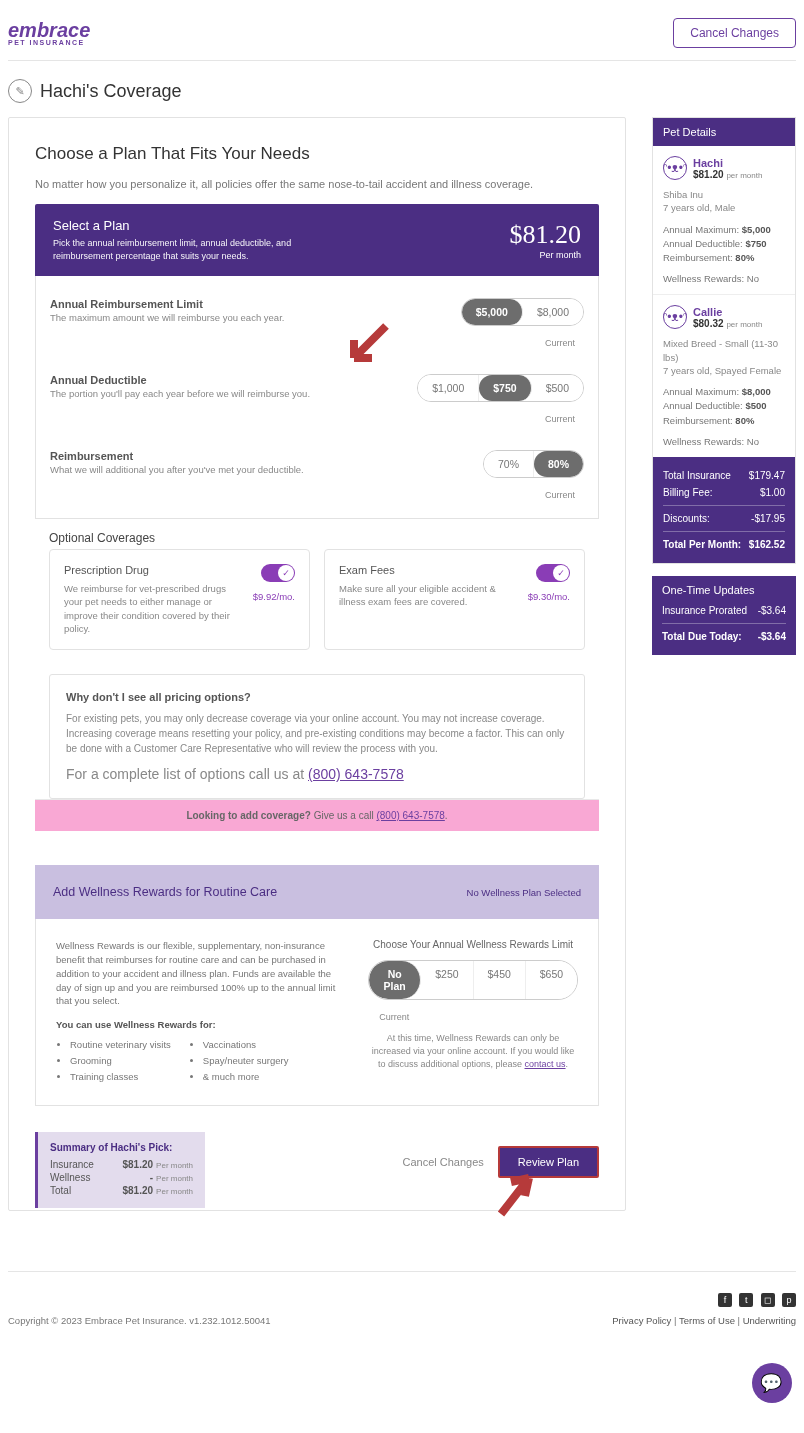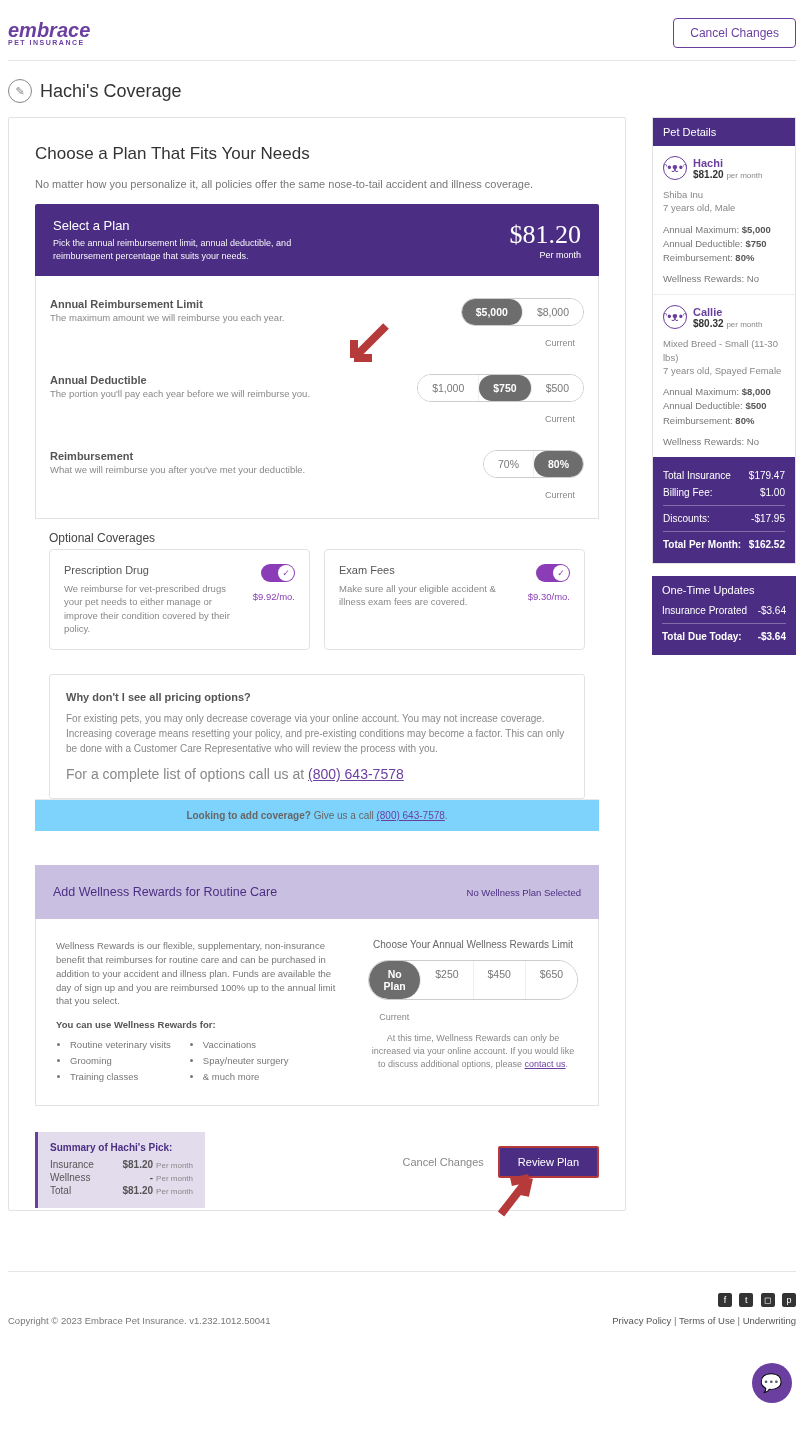--- a/index.html
+++ b/index.html
@@ -43,21 +43,21 @@
 .cov-desc { font-size: 9.5px; color: #888; line-height: 1.4; }
 .cov-right { text-align: right; min-width: 48px; }
 .toggle { width: 34px; height: 18px; background: #8a3db6; border-radius: 999px; position: relative; display: inline-block; }
 .toggle::after { content:'✓'; position:absolute; right:1px; top:1px; width:16px; height:16px; background:#fff; border-radius:50%; font-size:9px; color:#8a3db6; text-align:center; line-height:16px; }
 .cov-price { font-size: 9.5px; color: #8a3db6; margin-top: 6px; }
 .info-box { border: 1px solid #e2e2e2; background:#fff; border-radius: 3px; padding: 16px; margin: 10px 14px 0; }
 .info-title { font-size: 11px; color: #555; font-weight: 600; margin-bottom: 8px; }
 .info-text { font-size: 10px; color: #888; line-height: 1.5; margin-bottom: 10px; }
 .info-phone { font-size: 14px; color: #888; }
 .info-phone a, .add-cov-bar a, .wellness-note a { color: #6b3fa0; text-decoration: underline; }
-.add-cov-bar { background: #7dd3fc; text-align: center; padding: 10px; font-size: 10px; color: #666; margin-top:0; border-top: 1px solid #e8e8e8;}
+.add-cov-bar { background: #f9a8d4; text-align: center; padding: 10px; font-size: 10px; color: #666; margin-top:0; border-top: 1px solid #e8e8e8;}
 .wellness-header { background: #c9bfe0; padding: 20px 18px; display:flex; justify-content:space-between; align-items:center; margin-top: 34px; }
 .wellness-header-title { color: #4b2e83; font-size: 12.5px; }
 .wellness-header-status { color: #4b2e83; font-size: 9.5px; }
 .wellness-body { border: 1px solid #e2e2e2; border-top:none; padding: 20px; display:flex; gap: 24px; }
 .wellness-left { flex: 1; font-size: 9.5px; color: #777; line-height: 1.45; }
 .wellness-left p { margin-bottom: 10px; }
 .wellness-uses-title { font-size: 9.5px; color:#555; font-weight:600; margin-bottom: 6px; margin-top: 4px; }
 .wellness-cols { display:flex; gap: 18px; }
 .wellness-cols ul { list-style: disc; padding-left: 14px; font-size: 9.5px; color: #777;}
 .wellness-cols li { margin-bottom: 2px; }
@@ -161,21 +161,21 @@
             <div class="current-wrap">
                 <div style="flex:2"></div>
                 <div class="current-label" style="width:48px;">Current</div>
               </div>
           </div>
         </div>
 
         <div class="opt-row" style="padding-bottom:8px;gap:24px;">
           <div class="opt-label">
             <div class="opt-label-title">Reimbursement</div>
-            <div class="opt-label-sub">What we will reimburse you after you've met your deductible.</div>
+            <div class="opt-label-sub">What we will additional you after you've met your deductible.</div>
           </div>
           <div class="pill-wrap">
             <div class="pill-group">
               <div class="pill">70%</div>
               <div class="pill selected">80%</div>
             </div>
             <div class="current-wrap">
                 <div style="flex:1"></div>
                 <div class="current-label" style="width:48px;">Current</div>
               </div>

